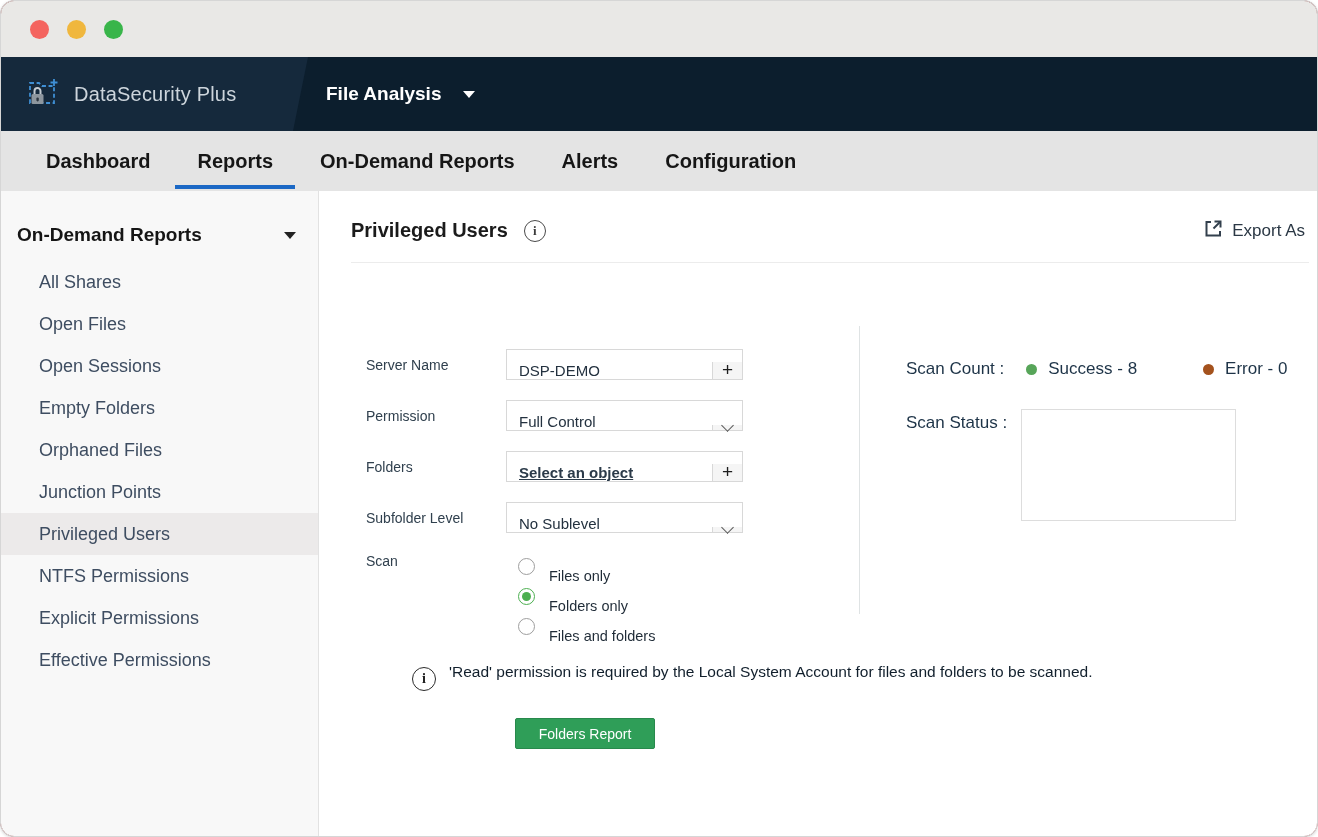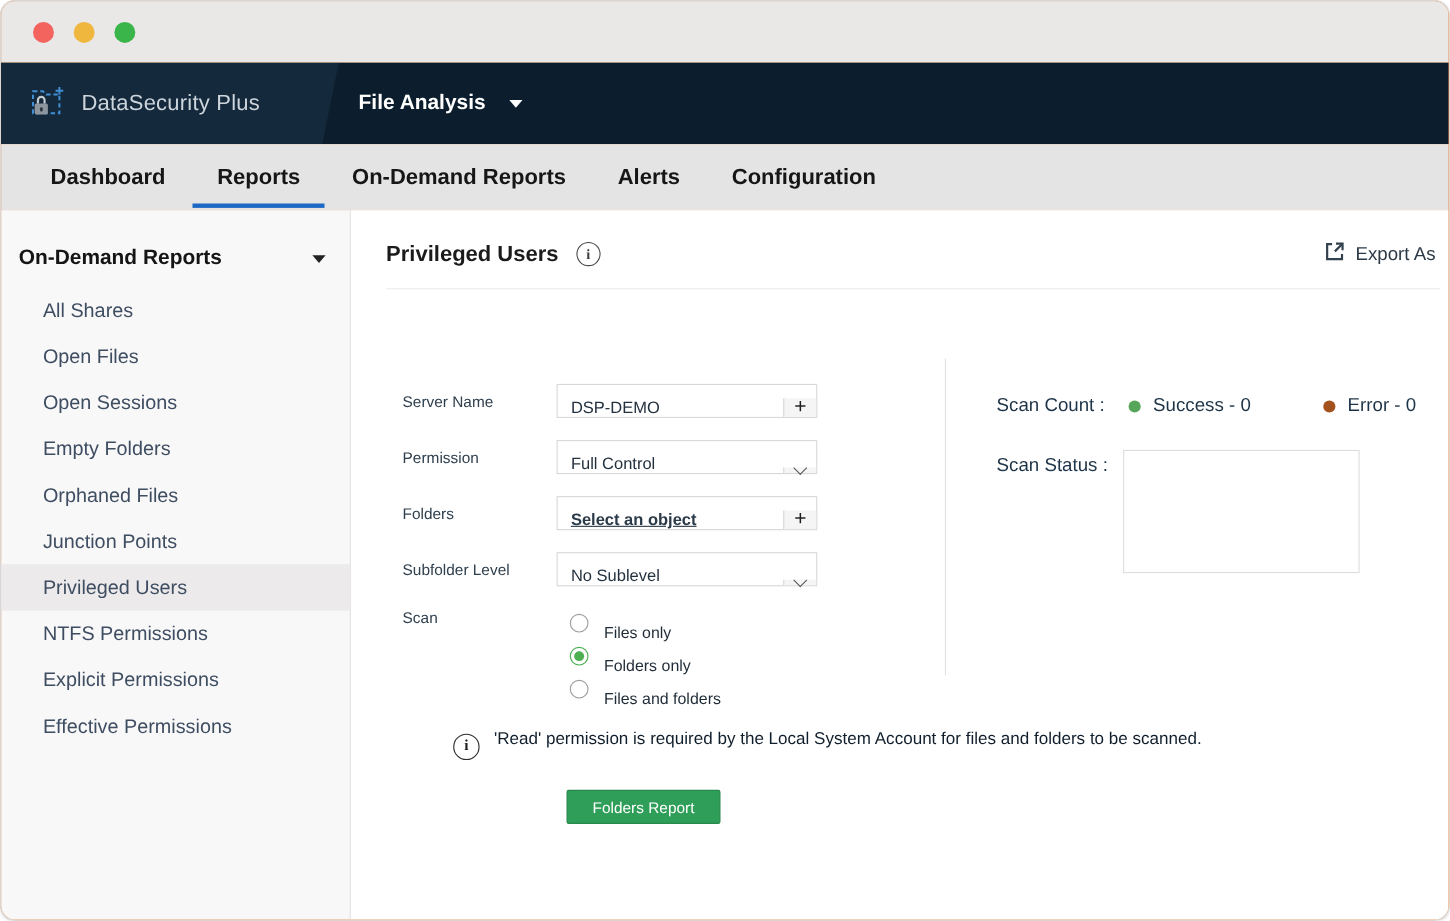--- a/index.html
+++ b/index.html
@@ -1,19 +1,19 @@
 <!DOCTYPE html>
 <html><head>
 <meta charset="utf-8">
 <style>
   * { margin:0; padding:0; box-sizing:border-box; }
   html,body { background:#ffffff; font-family:"Liberation Sans", sans-serif; }
   .window {
     position:relative; width:1318px; height:837px;
-    border-radius:14px; overflow:hidden; background:#f97316;
+    border-radius:14px; overflow:hidden; background:#7f1d1d;
     border:1px solid #d6d6d6; box-shadow:0 1px 3px rgba(0,0,0,.15);
   }
 
   
   .chrome-bar { position:relative; height:56px; background:#e9e8e6; }
   .traffic { position:absolute; top:19px; width:19px; height:19px; border-radius:50%; }
   .traffic.red    { left:29px;  background:#f4645f; }
   .traffic.yellow { left:66px;  background:#f0b73e; }
   .traffic.green  { left:103px; background:#39b54a; }
 
@@ -222,21 +222,21 @@
       </div>
 
       <div class="note"><span class="note-icon">i</span><span>'Read' permission is required by the Local System Account for files and folders to be scanned.</span></div>
 
       <div class="generate-btn">Folders Report</div>
 
       <div class="v-divider"></div>
       <div class="scan-count-row">
         <span class="scan-label">Scan Count :</span>
         <span class="dot success"></span>
-        <span class="scan-label">Success - 0</span>
+        <span class="scan-label">Success - 8</span>
         <span class="dot error"></span>
         <span class="scan-label">Error - 0</span>
       </div>
       <div class="scan-status-label">Scan Status :</div>
       <div class="scan-status-box"></div>
 
     </div>
   </div>
 </div>
 

